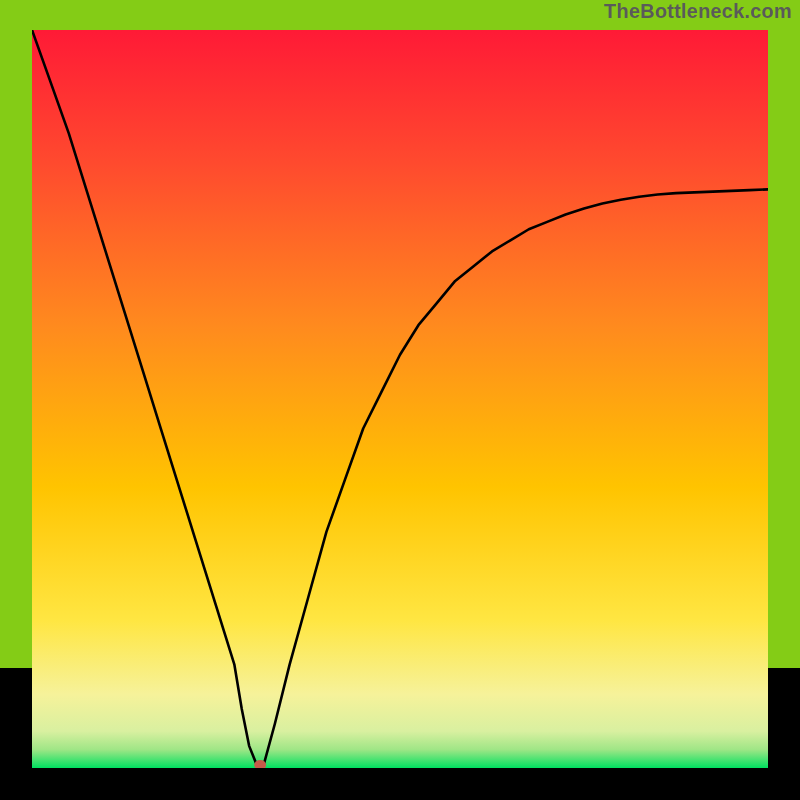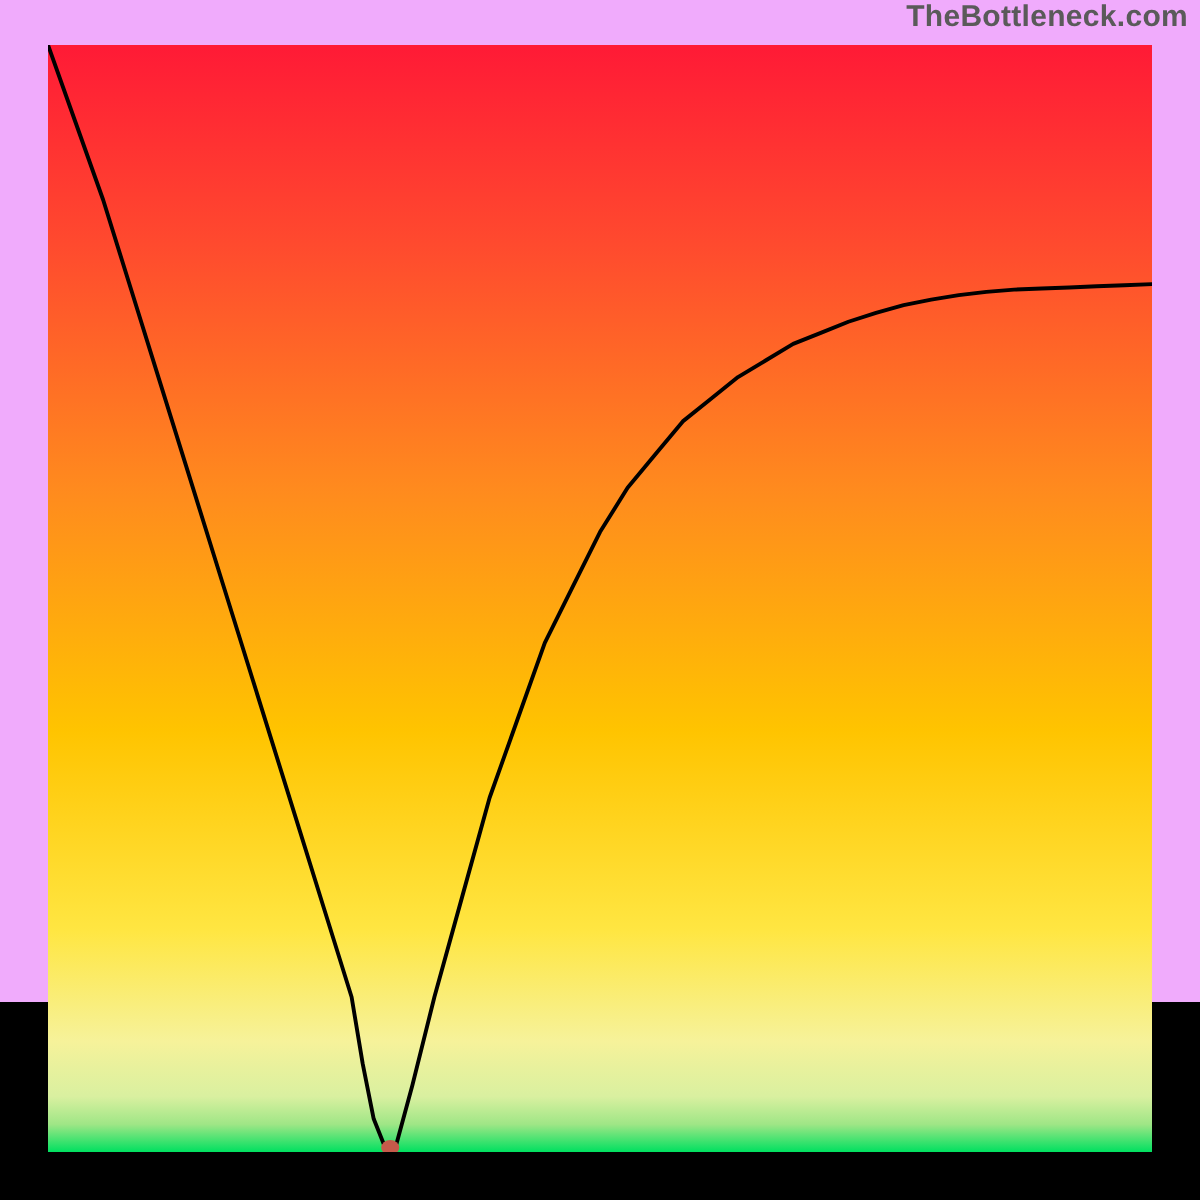--- a/index.html
+++ b/index.html
@@ -7,21 +7,21 @@
     padding: 0;
     width: 800px;
     height: 800px;
     background: #000;
     font-family: Arial, Helvetica, sans-serif;
     overflow: hidden;
   }
   .outer {
     width: 800px;
     height: 668px;
-    background: #f0abfc;
+    background: #84cc16;
     position: relative;
   }
   .watermark {
     position: absolute;
     top: 0;
     right: 8px;
     color: #5a5a5a;
     font-size: 20px;
     font-weight: 600;
     letter-spacing: 0.2px;

